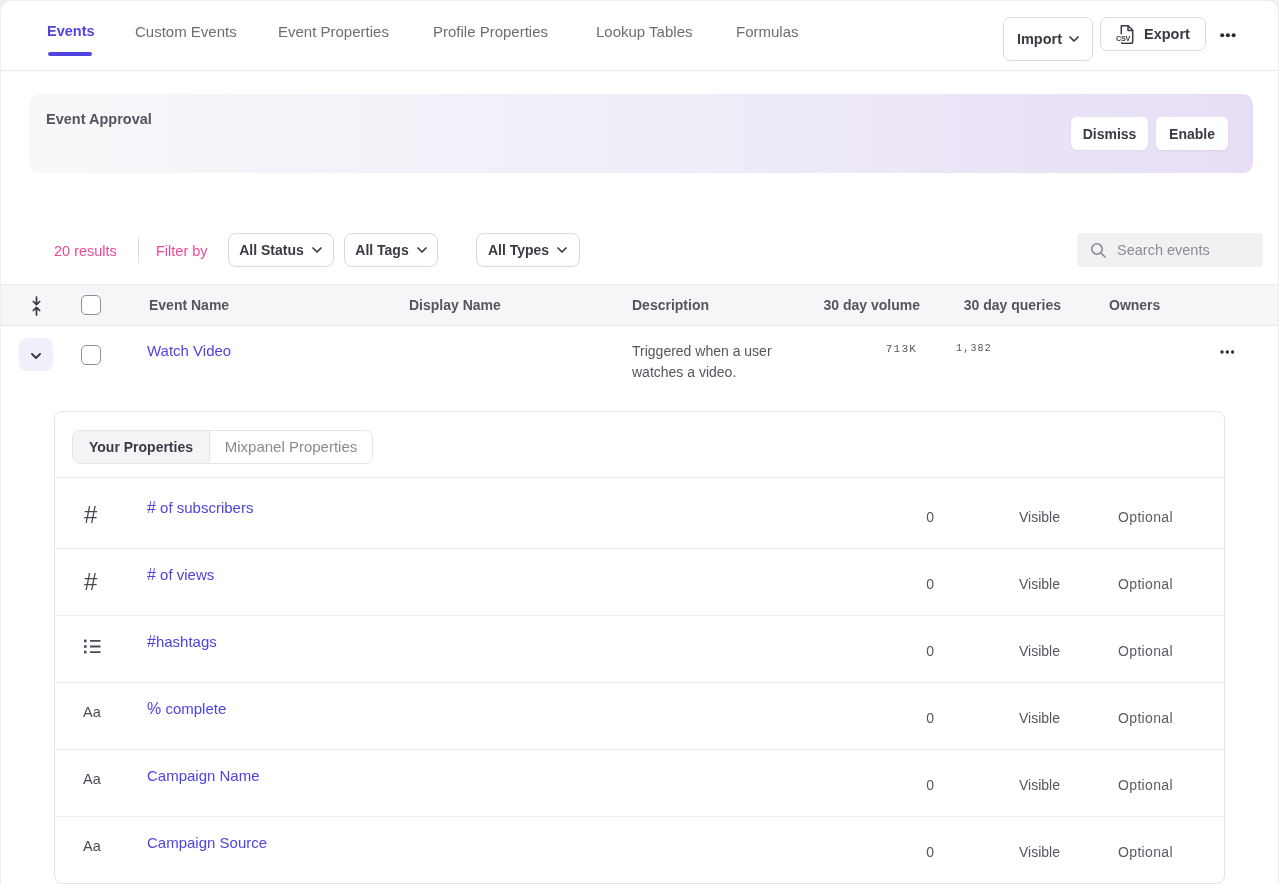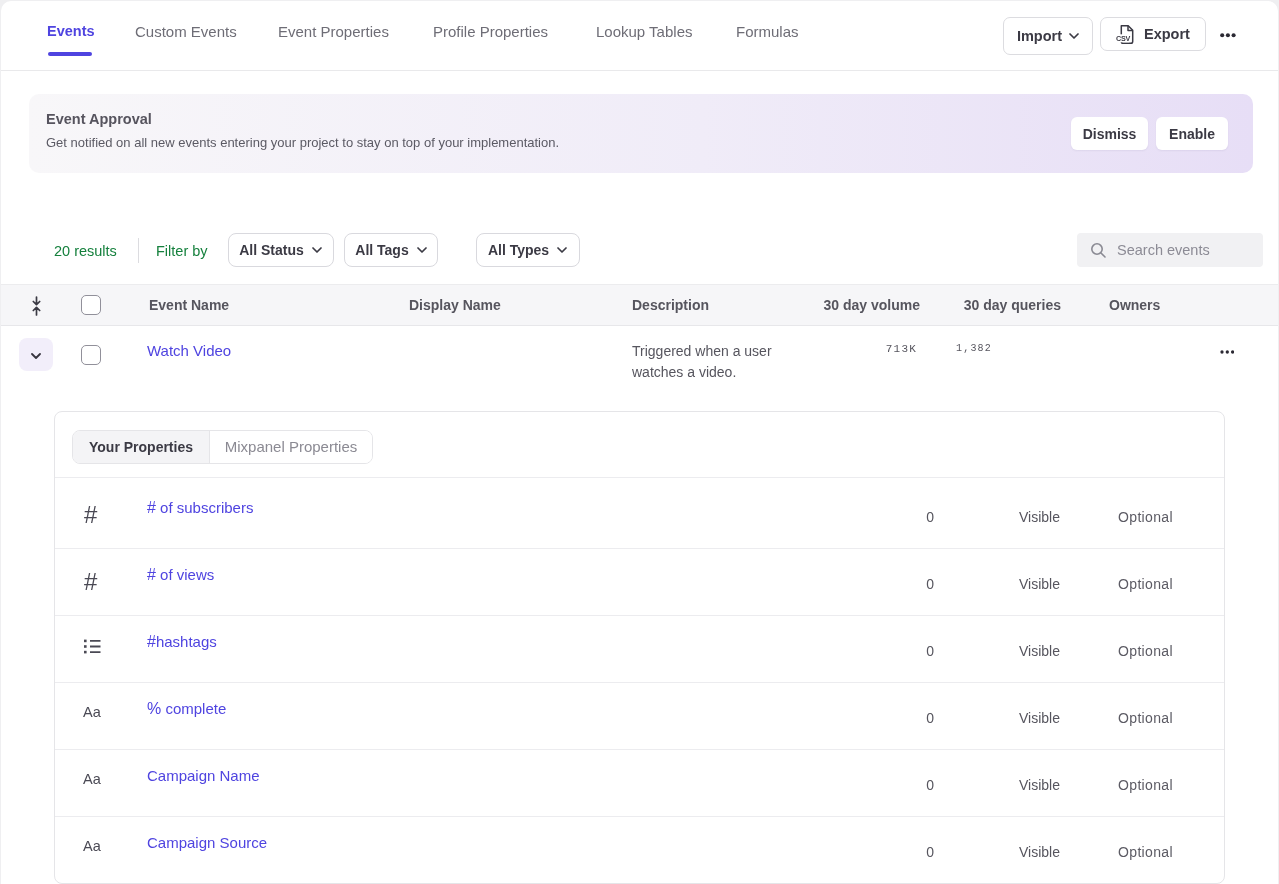--- a/index.html
+++ b/index.html
@@ -23,21 +23,21 @@
   
   .banner { position:absolute; left:28px; top:93px; width:1224px; height:79px; border-radius:10px;
             background:linear-gradient(90deg,#f8f7f9 0%,#f0ecf8 55%,#e7def6 100%); }
   .banner-title { position:absolute; left:17px; top:17px; font-size:14.5px; font-weight:700; color:#56545e; }
   .banner-sub { position:absolute; left:17px; top:41px; font-size:13px; color:#5b5a64; }
   .wbtn { position:absolute; top:23px; height:33px; background:#fff; border-radius:6px;
           display:flex; align-items:center; justify-content:center;
           font-size:14px; font-weight:600; color:#3b3a44; box-shadow:0 1px 2px rgba(60,50,100,.07); }
 
   
-  .f-text { position:absolute; font-size:14.5px; color:#15803d; }
+  .f-text { position:absolute; font-size:14.5px; color:#ec4899; }
   .fsep { position:absolute; left:137px; top:237px; width:1px; height:25px; background:#dcdce0; }
   .drop { position:absolute; top:231.5px; height:34px; background:#fff; border:1px solid #d9d9de;
           border-radius:8px; display:flex; align-items:center; justify-content:center; gap:8px;
           font-size:14px; font-weight:600; color:#3b3a44; }
   .search { position:absolute; left:1076px; top:232px; width:186px; height:34px; background:#f1f1f3;
             border-radius:4px; display:flex; align-items:center; padding-left:13px; gap:10px;
             font-size:14.5px; color:#8c8b95; }
 
   
   .thead { position:absolute; left:0; top:283px; width:100%; height:42px; background:#f6f6f8;
@@ -75,21 +75,21 @@
 <div class="card">
 
   <div class="tabbar">
     <span class="tab active" style="left:46px;">Events</span>
     <span class="tab" style="left:134px;">Custom Events</span>
     <span class="tab" style="left:277px;">Event Properties</span>
     <span class="tab" style="left:432px;">Profile Properties</span>
     <span class="tab" style="left:595px;">Lookup Tables</span>
     <span class="tab" style="left:735px;">Formulas</span>
     <div class="tab-underline"></div>
-    <div class="btn" style="left:1002px; top:16px; width:90px; height:38px; gap:7px;">Import
+    <div class="btn" style="left:1002px; top:16px; width:90px; height:44px; gap:7px;">Import
       <svg width="10" height="6" viewBox="0 0 10 6" fill="none">
           <path d="M1 1l4 4 4-4" stroke="#3b3a44" stroke-width="1.7" stroke-linecap="round" stroke-linejoin="round"></path>
         </svg>
     </div>
     <div class="btn" style="left:1099px; top:16px; width:106px; height:34px; gap:8px;">
       <svg width="20" height="19" viewBox="0 0 20 19" fill="none">
         <path d="M5.3 0.75h6.9l4.5 4.5v11.2a1.8 1.8 0 0 1-1.8 1.8H7.1a1.8 1.8 0 0 1-1.8-1.8z" stroke="#3b3a44" stroke-width="1.5" stroke-linejoin="round"></path>
         <path d="M12 0.75v4.75h4.7" stroke="#3b3a44" stroke-width="1.5" stroke-linejoin="round"></path>
         <rect x="0" y="9.3" width="13.2" height="8" fill="#ffffff"></rect>
         <text x="0" y="16.2" font-family="Liberation Sans, sans-serif" font-size="7.2" font-weight="700" letter-spacing="-0.3" fill="#3b3a44">CSV</text>
@@ -97,21 +97,20 @@
       Export</div>
     <svg class="abs" style="left:1218.5px; top:31.5px;" width="16" height="5" viewBox="0 0 16 5">
       <circle cx="2.2" cy="2.2" r="2.05" fill="#2b2933"></circle>
         <circle cx="7.9" cy="2.2" r="2.05" fill="#2b2933"></circle>
         <circle cx="13.6" cy="2.2" r="2.05" fill="#2b2933"></circle>
     </svg>
   </div>
 
   <div class="banner">
     <div class="banner-title">Event Approval</div>
-    <div class="banner-sub">Get notified on all new events entering your project to stay on top of your implementation.</div>
     <div class="wbtn" style="left:1042px; width:77px;">Dismiss</div>
     <div class="wbtn" style="left:1127px; width:72px;">Enable</div>
   </div>
 
   <div class="f-text" style="left:53px; top:242px;">20 results</div>
   <div class="fsep"></div>
   <div class="f-text" style="left:155px; top:242px;">Filter by</div>
   <div class="drop" style="left:226.5px; width:106px;">All Status
     <svg width="10" height="6" viewBox="0 0 10 6" fill="none">
         <path d="M1 1l4 4 4-4" stroke="#3b3a44" stroke-width="1.7" stroke-linecap="round" stroke-linejoin="round"></path>

